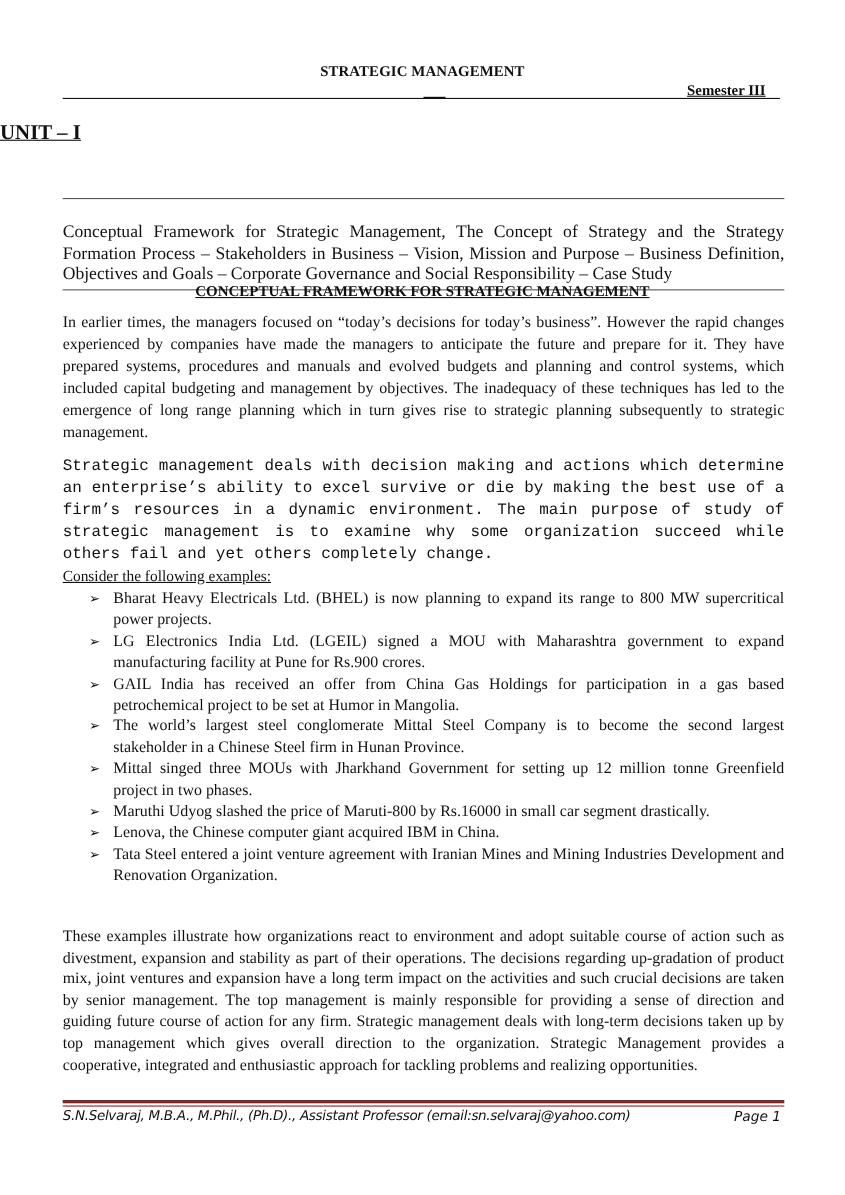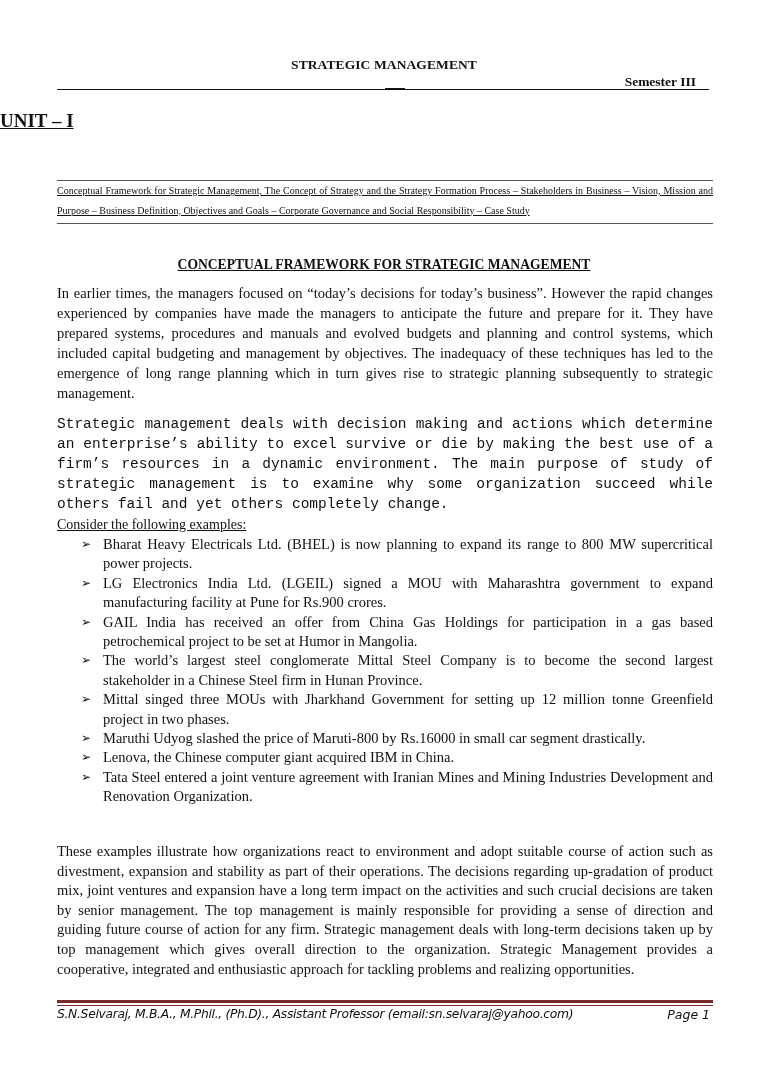--- a/index.html
+++ b/index.html
@@ -6,30 +6,30 @@
   body { width: 768px; height: 1086px; position: relative; overflow: hidden;
          font-family: "Liberation Serif", "DejaVu Serif", serif; color: #111; }
   .page { position: absolute; left: 0; top: 0; width: 768px; height: 894px; }
 
   .hdr-title { position: absolute; top: 57px; left: 0; width: 768px; text-align: center;
                font-weight: bold; font-size: 13.5px; letter-spacing: 0.1px; }
   .hdr-rule { position: absolute; top: 89px; left: 57px; width: 652px; height: 0;
               border-top: 1.3px solid #111; }
   .hdr-rule-mark { position: absolute; top: 88px; left: 385px; width: 20px; height: 2px; background: #111; }
   .hdr-sem { position: absolute; top: 74px; right: 72px; font-weight: bold; font-size: 13.5px;
-             }
+             text-decoration: underline; }
 
   .unit { position: absolute; top: 110px; left: 0; width: 768px; text-align: left;
           font-weight: bold; font-size: 19px; text-decoration: underline; }
   .unit-sub { position: absolute; top: 147px; left: 0; width: 768px; text-align: center;
               font-weight: bold; font-size: 13.5px; text-decoration: underline; }
 
   .syllabus { position: absolute; top: 180px; left: 57px; width: 656px;
               border-top: 1.2px solid #555; border-bottom: 1.2px solid #555;
-              padding: 0 0 3px 0; font-size: 10px; line-height: 19.5px; text-align: justify; text-decoration: underline; }
+              padding: 20px 0 3px 0; font-size: 16px; line-height: 19.5px; text-align: justify; }
 
   .sec-heading { position: absolute; top: 257px; left: 0; width: 768px; text-align: center;
                  font-weight: bold; font-size: 13.6px; text-decoration: underline; }
 
   .para { position: absolute; left: 57px; width: 656px; font-size: 14.5px; line-height: 20px;
           text-align: justify; }
   .p1 { top: 283px; }
   .p2 { top: 414px; font-family: Liberation Mono, monospace; }
   .consider { position: absolute; top: 515px; left: 57px; font-size: 14px; line-height: 20px;
               text-decoration: underline; text-align: right; }

